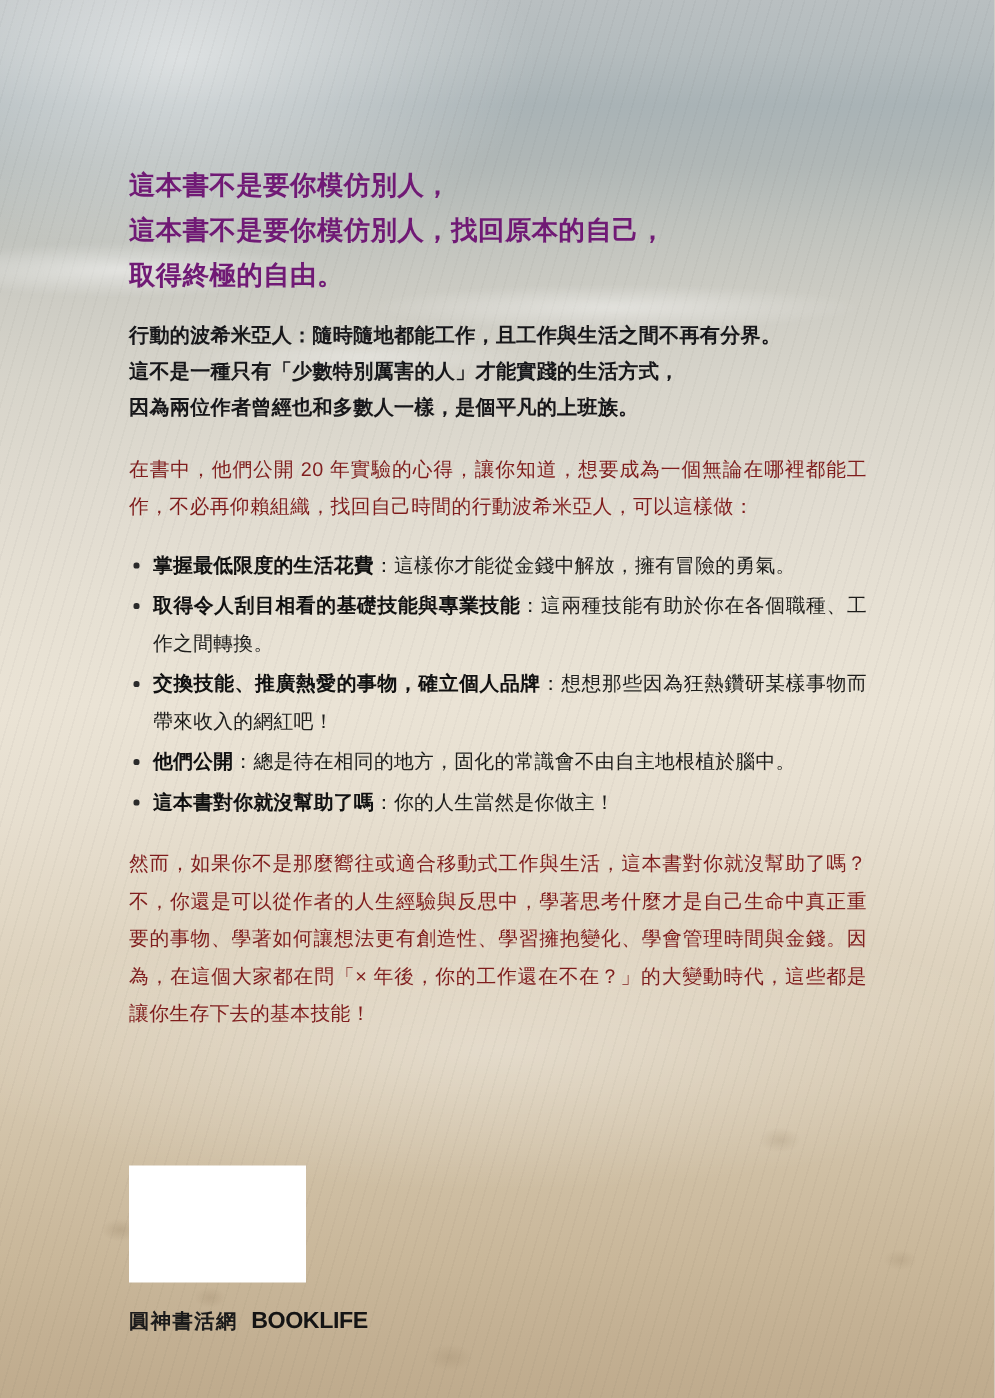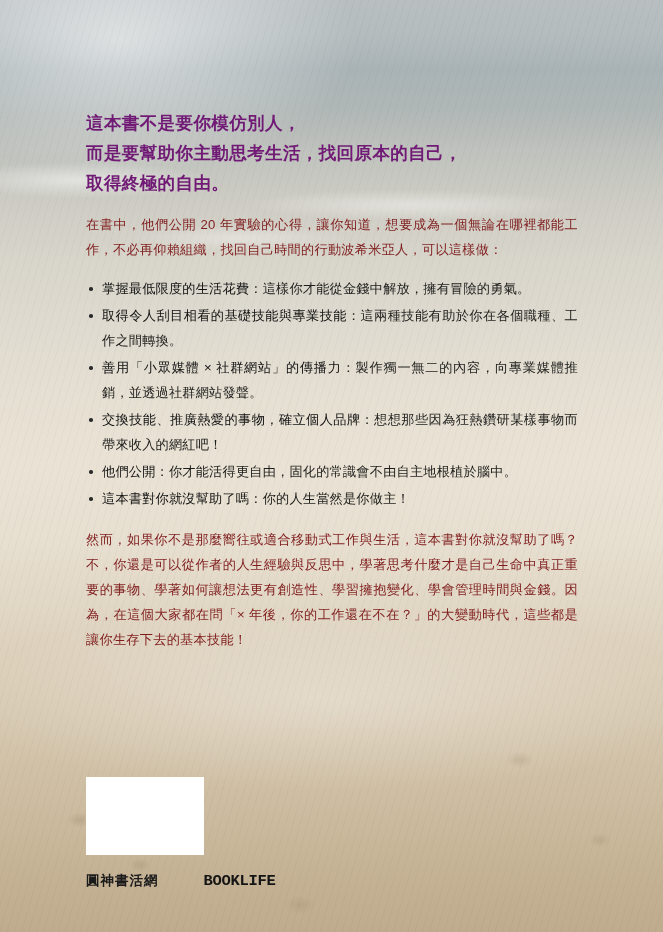--- a/index.html
+++ b/index.html
@@ -133,21 +133,21 @@
   ul.bullets > li::before {
     content: "";
     position: absolute;
     left: 3px;
     top: 11px;
     width: 3.5px;
     height: 3.5px;
     border-radius: 50%;
     background: #2a2a2a;
   }
-  .b-strong { font-weight: normal; color: #111; }
+  .b-strong { font-weight: bold; color: #111; }
 
   
   #logo-plate {
     position: absolute;
     left: 86px;
     top: 777px;
     width: 118px;
     height: 78px;
     background: #ffffff;
   }
@@ -160,63 +160,64 @@
     gap: 9px;
   }
   #footer .cn {
     font-family: Liberation Sans, sans-serif;
     font-weight: bold;
     font-size: 13.5px;
     letter-spacing: 1px;
     color: #1b1b1b;
   }
   #footer .booklife {
-    font-family: Liberation Mono, monospace;
+    font-family: Liberation Sans, sans-serif;
     font-weight: bold;
     font-size: 15.5px;
     letter-spacing: -0.3px;
     color: #141414;
-    margin-left: 36px;
   }
 </style>
 </head>
 <body>
 
 <div id="bg">
   <div id="bg-texture"></div>
   <div id="bg-foam"></div>
   <div id="bg-prints"></div>
 </div>
 
 <div id="content">
 
   <div class="headline">
     <div>這本書不是要你模仿別人，</div>
-    <div>而是要幫助你主動思考生活，找回原本的自己，</div>
+    <div>這本書不是要你模仿別人，找回原本的自己，</div>
     <div>取得終極的自由。</div>
   </div>
 
+  <div class="serif-block">
+    <div>行動的波希米亞人：隨時隨地都能工作，且工作與生活之間不再有分界。</div>
+    <div>這不是一種只有「少數特別厲害的人」才能實踐的生活方式，</div>
+    <div>因為兩位作者曾經也和多數人一樣，是個平凡的上班族。</div>
+  </div>
 
   <p class="para">在書中，他們公開 20 年實驗的心得，讓你知道，想要成為一個無論在哪裡都能工作，不必再仰賴組織，找回自己時間的行動波希米亞人，可以這樣做：</p>
 
   <ul class="bullets">
     <li>
       <span class="b-strong">掌握最低限度的生活花費</span><span>：這樣你才能從金錢中解放，擁有冒險的勇氣。</span>
     </li>
     <li>
       <span class="b-strong">取得令人刮目相看的基礎技能與專業技能</span><span>：這兩種技能有助於你在各個職種、工作之間轉換。</span>
     </li>
     <li>
-      <span class="b-strong">善用「小眾媒體 × 社群網站」的傳播力</span><span>：製作獨一無二的內容，向專業媒體推銷，並透過社群網站發聲。</span>
-    </li>
-    <li>
       <span class="b-strong">交換技能、推廣熱愛的事物，確立個人品牌</span><span>：想想那些因為狂熱鑽研某樣事物而帶來收入的網紅吧！</span>
     </li>
     <li>
-      <span class="b-strong">他們公開</span><span>：你才能活得更自由，固化的常識會不由自主地根植於腦中。</span>
+      <span class="b-strong">他們公開</span><span>：總是待在相同的地方，固化的常識會不由自主地根植於腦中。</span>
     </li>
     <li>
       <span class="b-strong">這本書對你就沒幫助了嗎</span><span>：你的人生當然是你做主！</span>
     </li>
   </ul>
 
   <p class="para">然而，如果你不是那麼嚮往或適合移動式工作與生活，這本書對你就沒幫助了嗎？不，你還是可以從作者的人生經驗與反思中，學著思考什麼才是自己生命中真正重要的事物、學著如何讓想法更有創造性、學習擁抱變化、學會管理時間與金錢。因為，在這個大家都在問「× 年後，你的工作還在不在？」的大變動時代，這些都是讓你生存下去的基本技能！</p>
 </div>
 
 <div id="logo-plate"></div>

